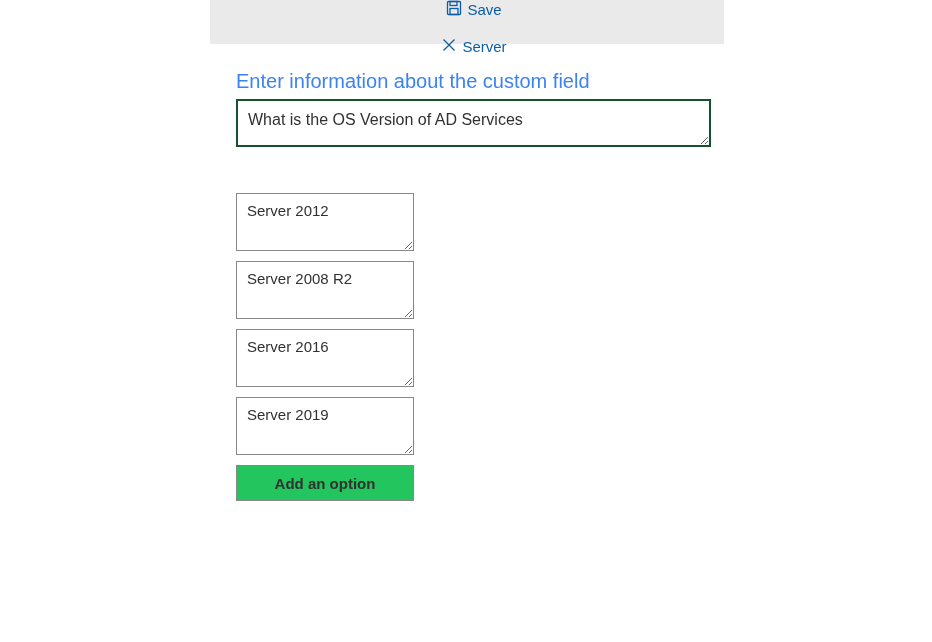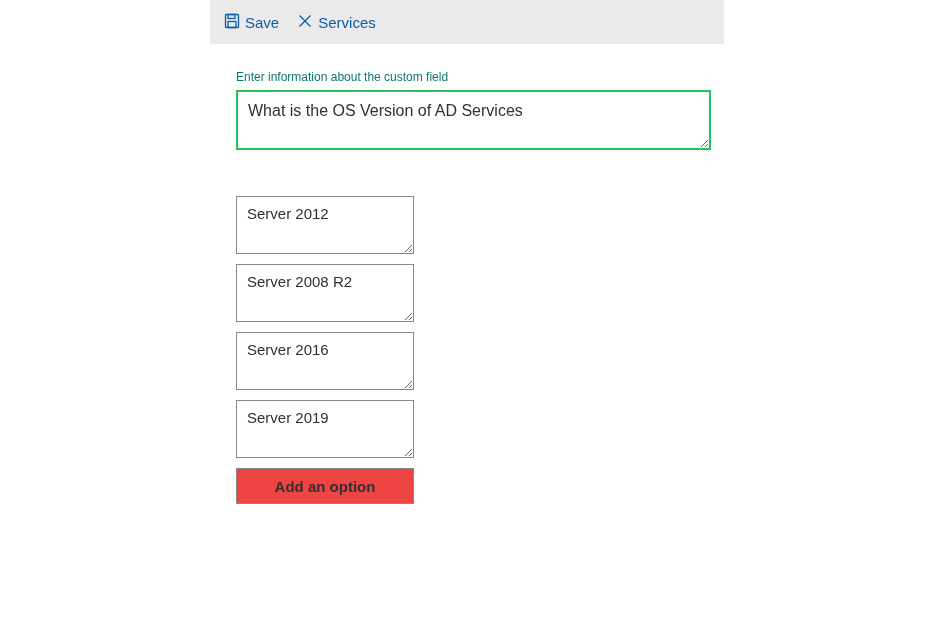--- a/index.html
+++ b/index.html
@@ -12,20 +12,21 @@
     }
     .toolbar {
       background: #eaeaea;
       height: 44px;
       display: flex;
       align-items: center;
       padding-left: 14px;
       gap: 18px;
       margin-left: 210px;
       width: 514px;
+      flex-direction: column;
     }
     .toolbar-btn {
       display: flex;
       align-items: center;
       gap: 5px;
       color: #0b5cab;
       font-size: 15px;
       cursor: pointer;
       background: none;
       border: none;
@@ -39,28 +40,28 @@
       padding-left: 236px;
       padding-top: 26px;
     }
     .page-title {
       font-size: 28px;
       font-weight: 600;
       color: #323130;
       margin-bottom: 28px;
     }
     .section-label {
-      font-size: 12px;
-      color: #0f766e;
+      font-size: 20px;
+      color: #3b82f6;
       margin-bottom: 6px;
     }
     .main-textarea {
       width: 475px;
-      height: 60px;
-      border: 2px solid #22c55e;
+      height: 48px;
+      border: 2px solid #14532d;
       padding: 8px 10px;
       font-size: 16px;
       font-family: inherit;
       resize: both;
       color: #323130;
       line-height: 1.4;
     }
     .options-section {
       margin-top: 42px;
     }
@@ -78,21 +79,21 @@
       font-size: 15px;
       font-family: inherit;
       margin-bottom: 10px;
       resize: both;
       color: #323130;
     }
     .add-option-btn {
       width: 178px;
       height: 36px;
       border: 1px solid #8a8886;
-      background: #ef4444;
+      background: #22c55e;
       font-size: 15px;
       font-weight: 600;
       cursor: pointer;
       font-family: inherit;
       color: #323130;
     }
   </style>
 </head>
 <body>
 
@@ -107,21 +108,21 @@
     </span>
     <span>Save</span>
   </button>
   <button class="toolbar-btn">
     <span>
       <svg viewBox="0 0 16 16" fill="none" stroke="#0b5cab" stroke-width="1.3">
         <line x1="2.5" y1="2.5" x2="13.5" y2="13.5"></line>
         <line x1="13.5" y1="2.5" x2="2.5" y2="13.5"></line>
       </svg>
     </span>
-    <span>Services</span>
+    <span>Server</span>
   </button>
 </div>
 
 <div class="content">
 
   <div class="section-label">Enter information about the custom field</div>
   <textarea class="main-textarea" style="">What is the OS Version of AD Services</textarea>
 
   <div class="options-section">
 

